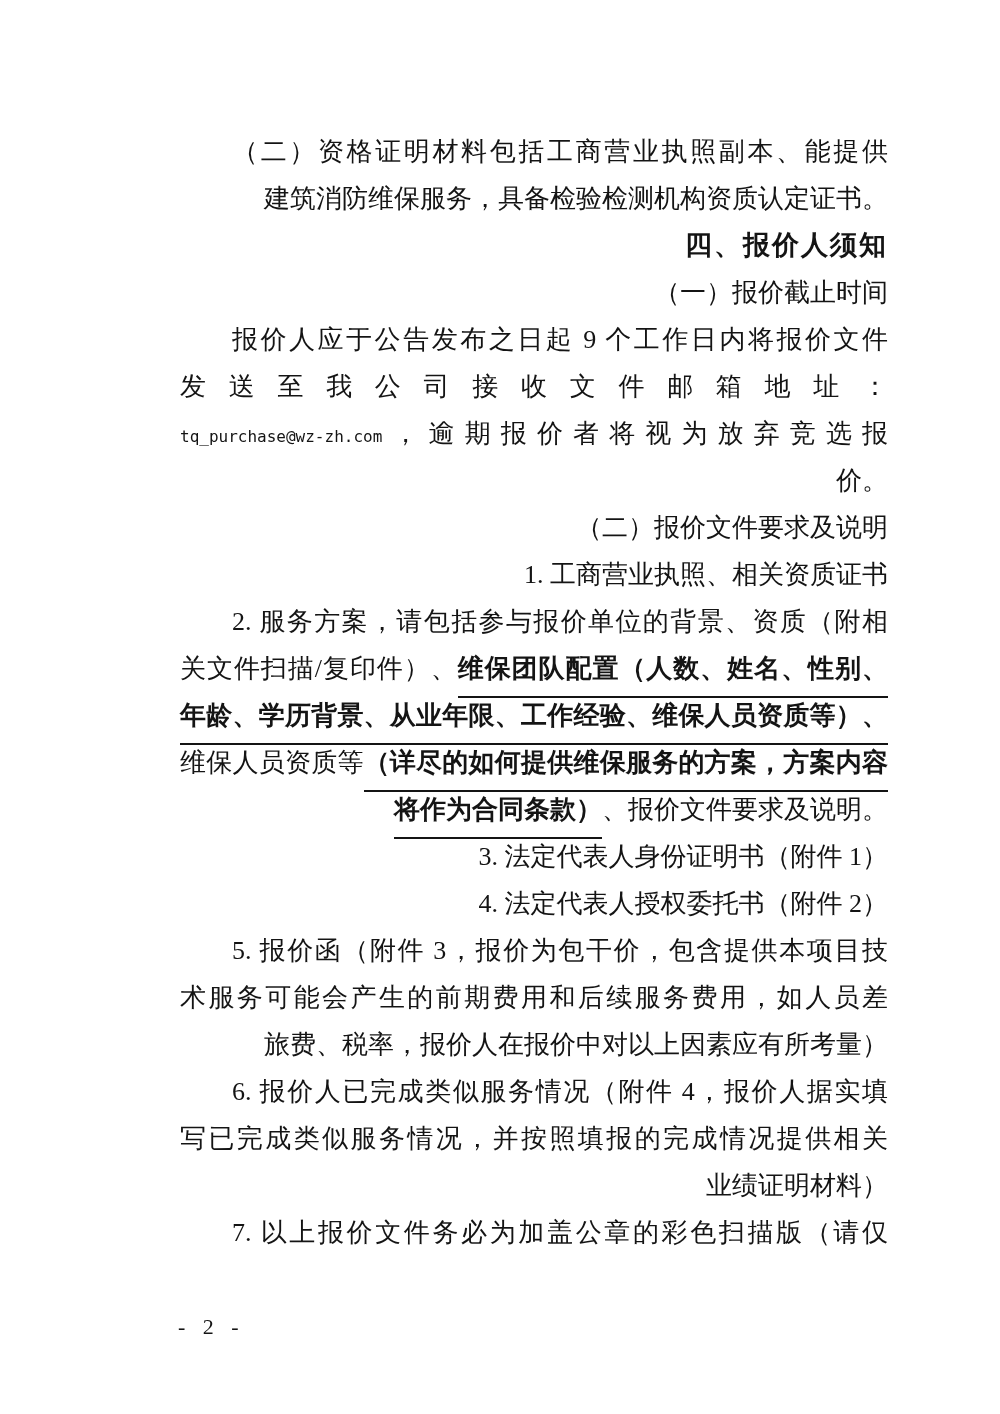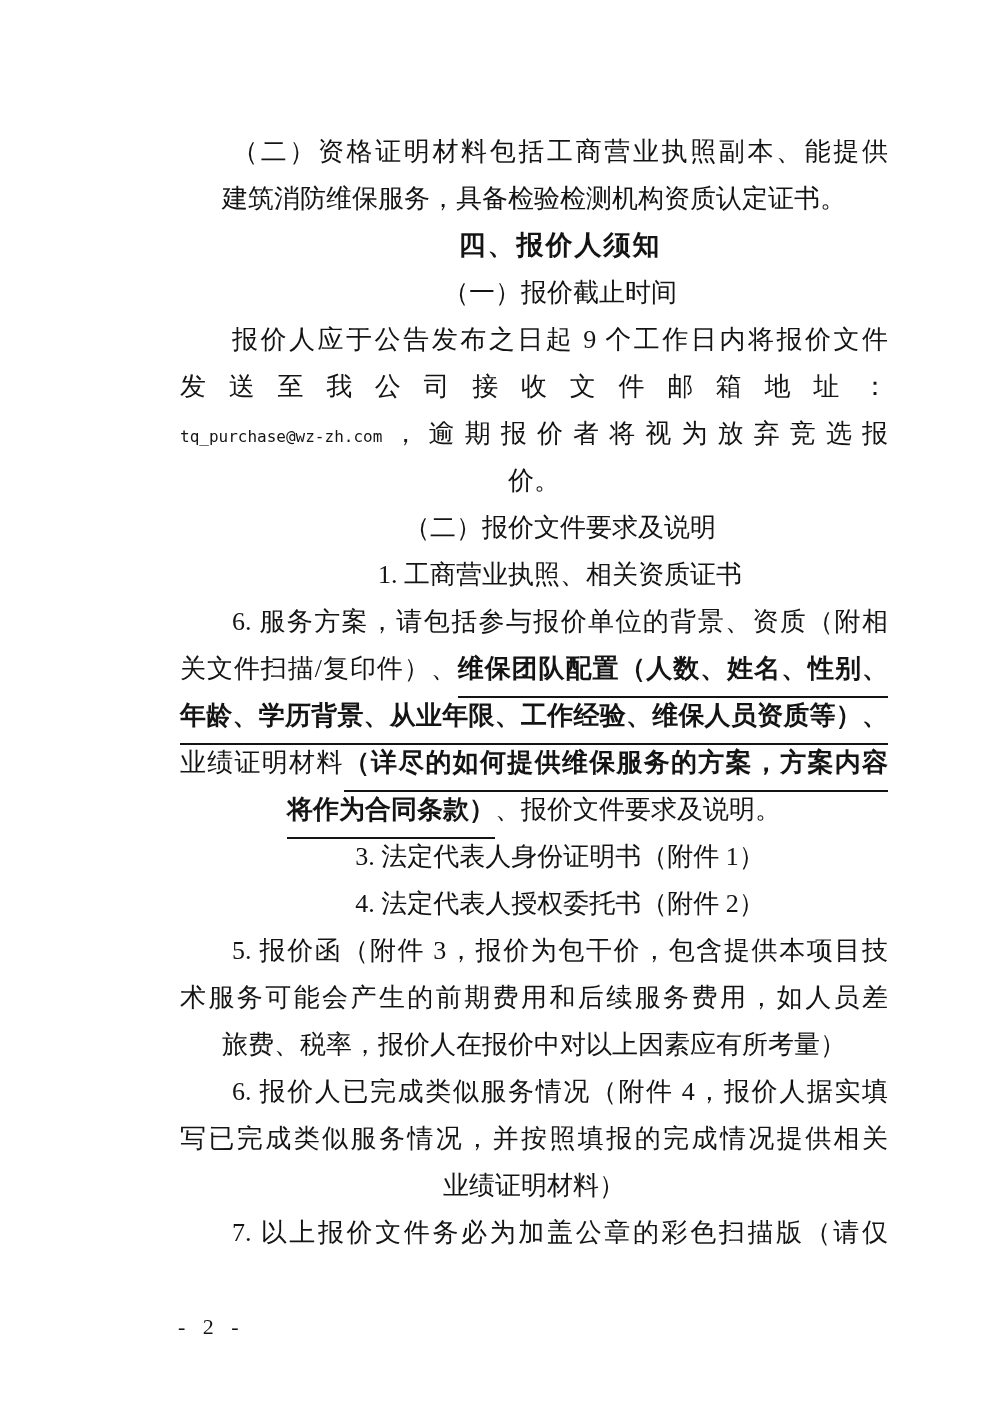--- a/index.html
+++ b/index.html
@@ -17,21 +17,21 @@
     position: absolute;
     left: 150px;
     top: 128px;
     width: 708px;
   }
   .line {
     height: 47px;
     line-height: 47px;
     font-size: 26px;
     white-space: nowrap;
-    text-align: center;
+    text-align: right;
   }
   .line.fill {
     white-space: normal;
     text-align: justify;
     text-align-last: justify;
   }
   .line.indent { text-indent: 52px; }
   .seg { font-weight: 400; }
   .seg-heading {
     font-family: "Liberation Sans", "DejaVu Sans", sans-serif;
@@ -77,27 +77,27 @@
     <div class="line fill"><span class="seg">发送至我公司接收文件邮箱地址：</span></div>
 
     <div class="line fill"><span class="seg seg-mono">tq_purchase@wz-zh.com</span><span class="seg">，逾期报价者将视为放弃竞选报</span></div>
 
     <div class="line"><span class="seg">价。</span></div>
 
     <div class="line indent"><span class="seg">（二）报价文件要求及说明</span></div>
 
     <div class="line indent"><span class="seg">1. 工商营业执照、相关资质证书</span></div>
 
-    <div class="line indent fill"><span class="seg">6. 服务方案，请包括参与报价单位的背景、资质（附相</span></div>
+    <div class="line indent fill"><span class="seg">2. 服务方案，请包括参与报价单位的背景、资质（附相</span></div>
 
     <div class="line fill"><span class="seg">关文件扫描/复印件）、</span><span class="seg seg-bu">维保团队配置（人数、姓名、性别、</span></div>
 
     <div class="line fill"><span class="seg seg-bu">年龄、学历背景、从业年限、工作经验、维保人员资质等）、</span></div>
 
-    <div class="line fill"><span class="seg">业绩证明材料</span><span class="seg seg-bu">（详尽的如何提供维保服务的方案，方案内容</span></div>
+    <div class="line fill"><span class="seg">维保人员资质等</span><span class="seg seg-bu">（详尽的如何提供维保服务的方案，方案内容</span></div>
 
     <div class="line"><span class="seg seg-bu">将作为合同条款）</span><span class="seg">、报价文件要求及说明。</span></div>
 
     <div class="line indent"><span class="seg">3. 法定代表人身份证明书（附件 1）</span></div>
 
     <div class="line indent"><span class="seg">4. 法定代表人授权委托书（附件 2）</span></div>
 
     <div class="line indent fill"><span class="seg">5. 报价函（附件 3，报价为包干价，包含提供本项目技</span></div>
 
     <div class="line fill"><span class="seg">术服务可能会产生的前期费用和后续服务费用，如人员差</span></div>

